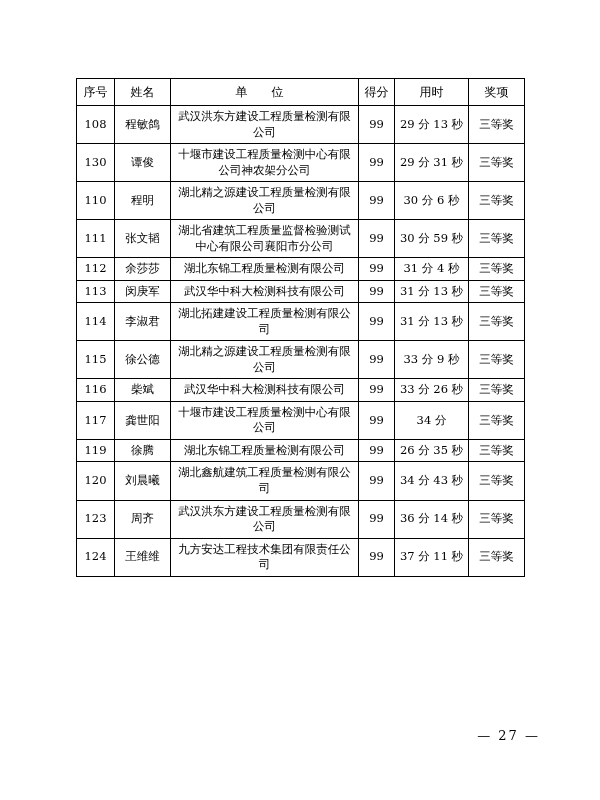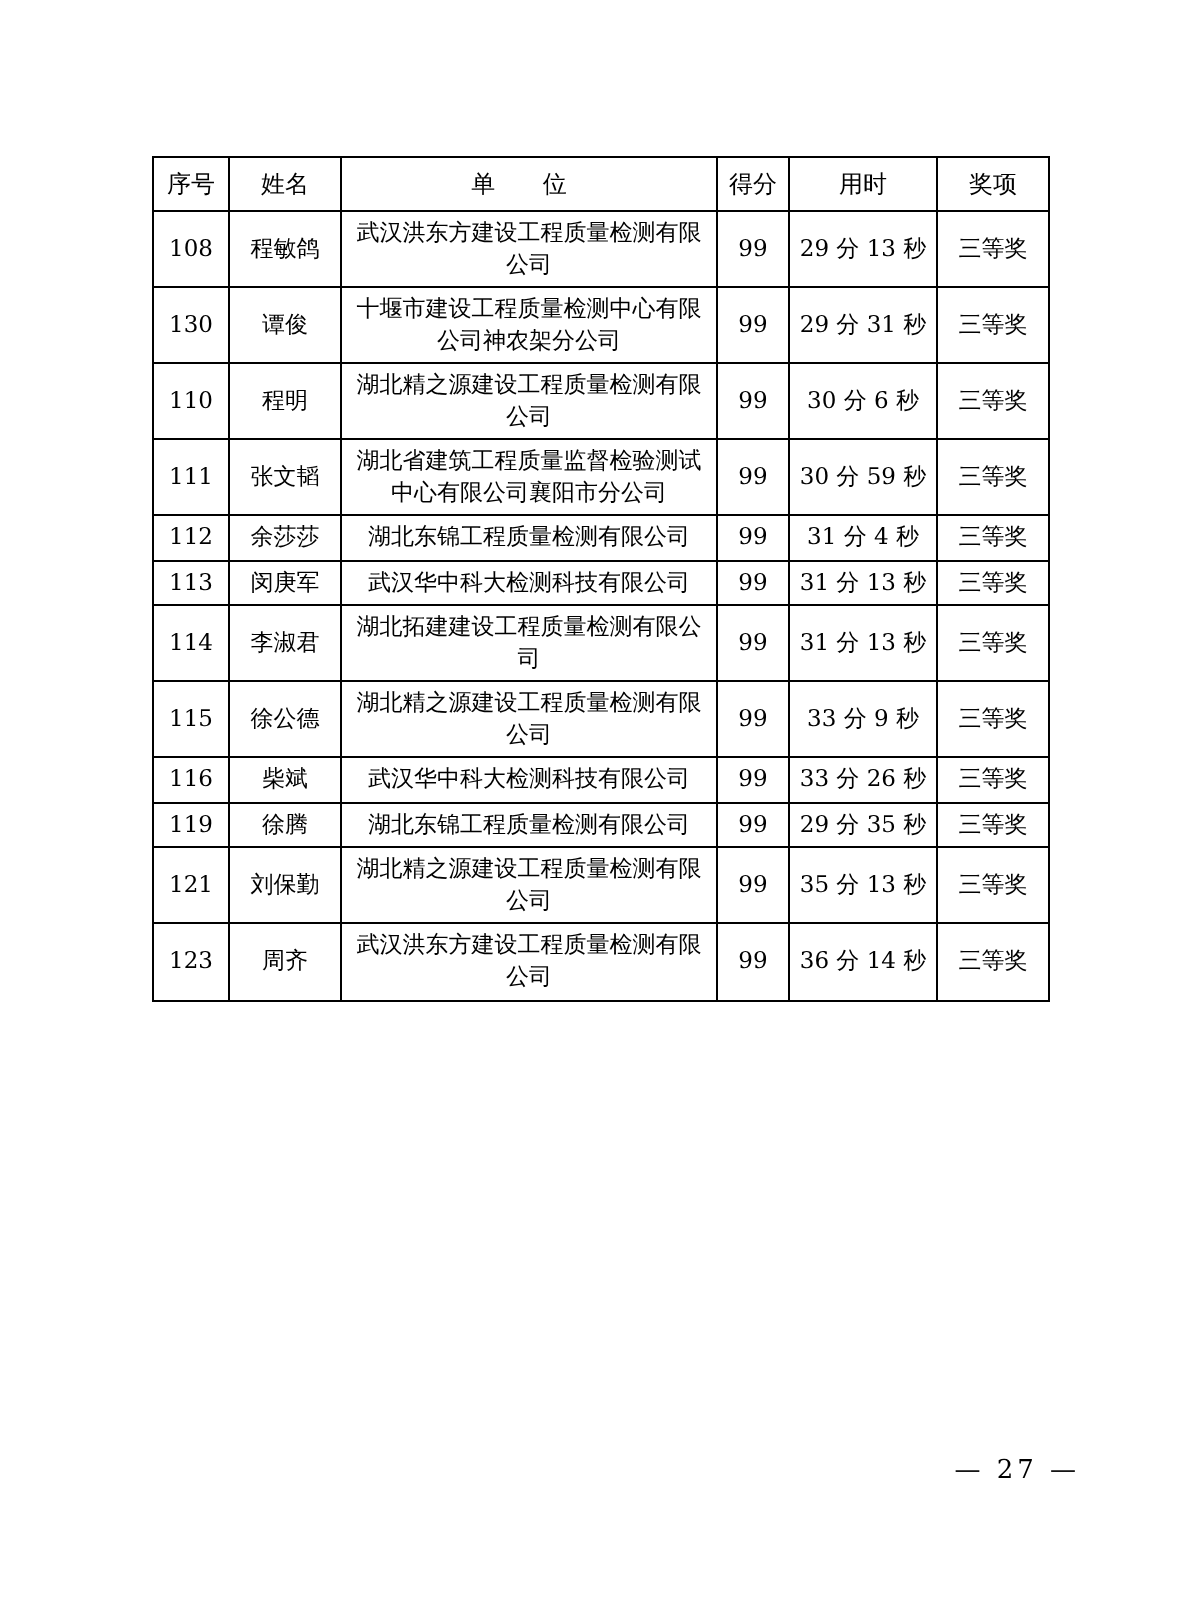--- a/index.html
+++ b/index.html
@@ -168,41 +168,57 @@
           </tr>
           <tr>
             <td>116</td>
             <td>柴斌</td>
             <td class="unit-cell center">武汉华中科大检测科技有限公司</td>
             <td>99</td>
             <td>33 分 26 秒</td>
             <td>三等奖</td>
           </tr>
           <tr>
+            <td>117</td>
+            <td>龚世阳</td>
+            <td class="unit-cell">十堰市建设工程质量检测中心有限公司</td>
+            <td>99</td>
+            <td>34 分</td>
+            <td>三等奖</td>
+          </tr>
+          <tr>
             <td>119</td>
             <td>徐腾</td>
             <td class="unit-cell center">湖北东锦工程质量检测有限公司</td>
             <td>99</td>
-            <td>29 分 35 秒</td>
-            <td>三等奖</td>
-          </tr>
-          <tr>
-            <td>121</td>
-            <td>刘保勤</td>
-            <td class="unit-cell">湖北精之源建设工程质量检测有限公司</td>
-            <td>99</td>
-            <td>35 分 13 秒</td>
+            <td>26 分 35 秒</td>
+            <td>三等奖</td>
+          </tr>
+          <tr>
+            <td>120</td>
+            <td>刘晨曦</td>
+            <td class="unit-cell">湖北鑫航建筑工程质量检测有限公司</td>
+            <td>99</td>
+            <td>34 分 43 秒</td>
             <td>三等奖</td>
           </tr>
           <tr>
             <td>123</td>
             <td>周齐</td>
             <td class="unit-cell">武汉洪东方建设工程质量检测有限公司</td>
             <td>99</td>
             <td>36 分 14 秒</td>
             <td>三等奖</td>
           </tr>
+          <tr>
+            <td>124</td>
+            <td>王维维</td>
+            <td class="unit-cell">九方安达工程技术集团有限责任公司</td>
+            <td>99</td>
+            <td>37 分 11 秒</td>
+            <td>三等奖</td>
+          </tr>
         </tbody>
     </table>
   </div>
 
   <div class="page-number">— 27 —</div>
 </div>
 
 </body></html>

